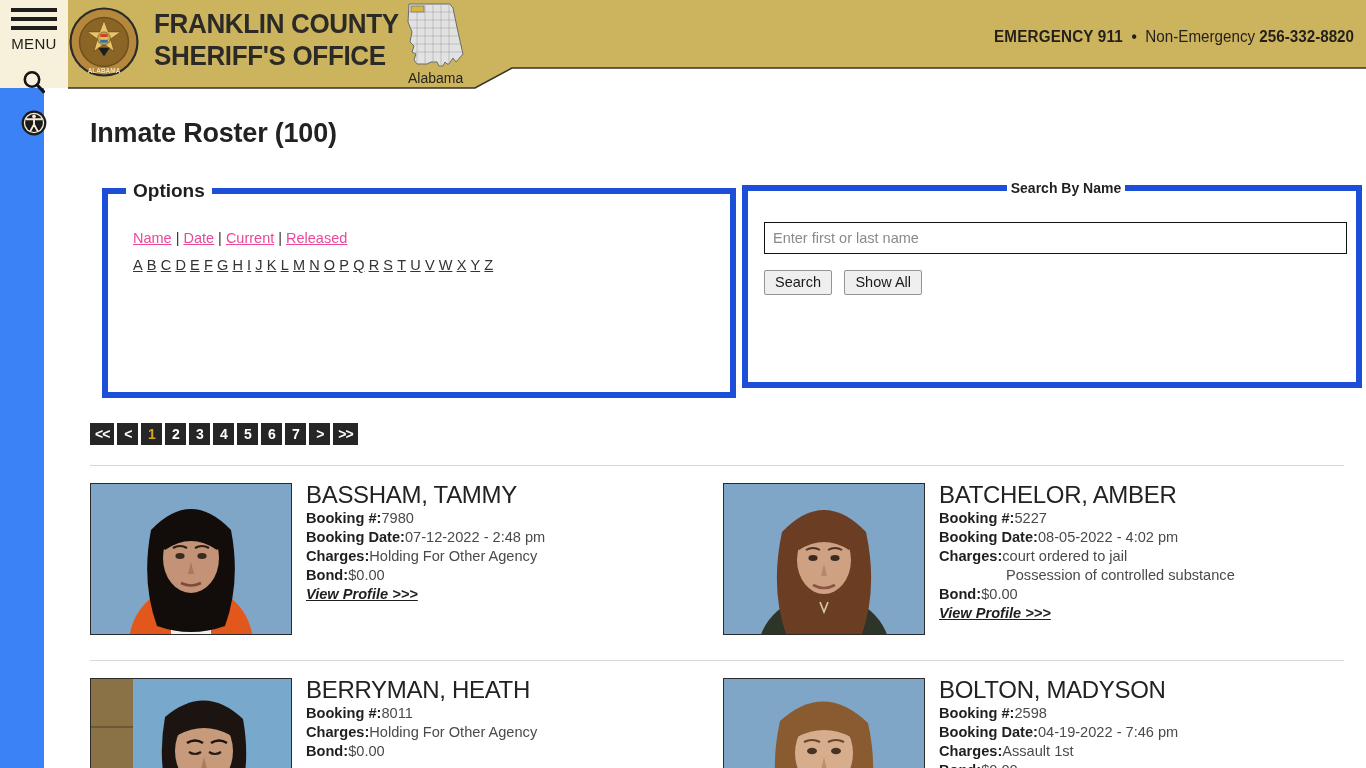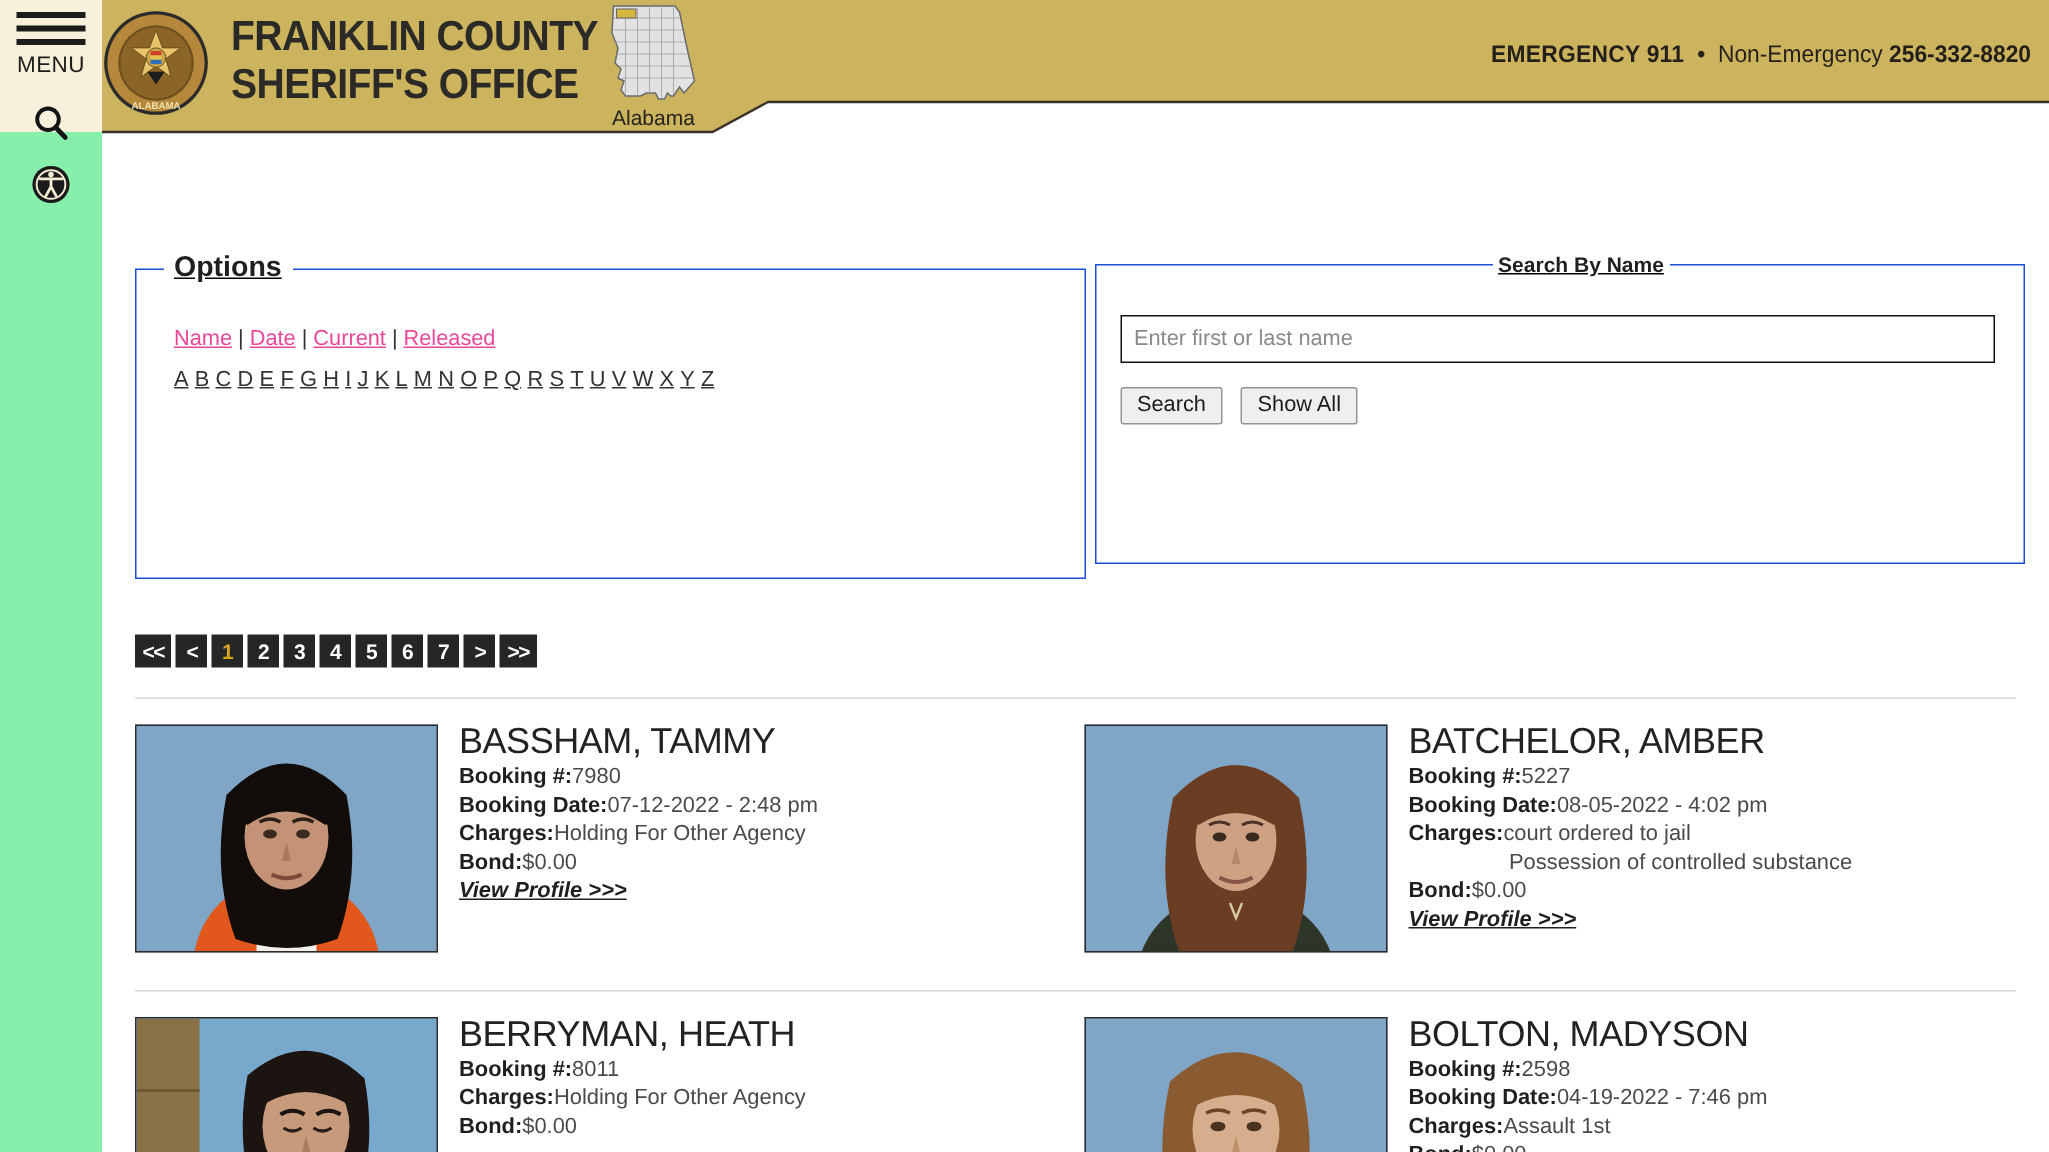--- a/index.html
+++ b/index.html
@@ -10,22 +10,22 @@
     overflow: hidden;
     background: #ffffff;
     font-family: "Liberation Sans", sans-serif;
   }
 
   #app { position: relative; width: 1366px; height: 768px; }
 
   
   .sidebar {
     position: absolute; left: 0; top: 0;
-    width: 68px; height: 768px;
-    background: #86efac;
+    width: 44px; height: 768px;
+    background: #3b82f6;
     z-index: 40;
   }
   .sidebar-menu-block {
     position: absolute; left: 0; top: 0;
     width: 68px; height: 88px;
     background: #f7f1dc;
     display: flex; flex-direction: column;
     align-items: center; justify-content: flex-start;
     padding-top: 8px;
   }
@@ -100,24 +100,23 @@
   }
   .page-title {
     position: absolute; left: 22px; top: 28px;
     font-size: 27px; font-weight: bold; color: #222;
     font-family: "Liberation Sans", sans-serif;
     letter-spacing: -.2px;
   }
 
   
   fieldset {
-    position: absolute; margin: 0;
-    border: 1px solid #1d4ed8;
+    position: absolute; margin: 12px;
+    border: 6px solid #1d4ed8;
     padding: 0;
-    text-decoration: underline;
   }
   legend {
     font-size: 19px; font-weight: bold; color: #1f1f1f;
     padding: 0 7px; margin-left: 18px;
     font-family: "Liberation Sans", sans-serif;
   }
   #options-fs { left: 22px; top: 78px; width: 634px; height: 218px; }
   #search-fs  { left: 662px; top: 78px; width: 620px; height: 208px; }
   #search-fs legend { font-size: 14px; margin-left: 14px; padding: 0 4px; text-align: center; }
 
@@ -278,20 +277,21 @@
       <div class="al-caption">Alabama</div>
 
       <div class="emergency">
         <span class="big">EMERGENCY 911</span><span class="sep">•</span><span class="ne-label">Non-Emergency</span> <span class="ne-num">256-332-8820</span>
       </div>
     </div>
   </div>
 
   <div class="main">
 
+    <div class="page-title">Inmate Roster (100)</div>
 
     <fieldset id="options-fs">
       <legend>Options</legend>
       <div class="opt-row">
         <a>Name</a><span class="pipe">|</span><a>Date</a><span class="pipe">|</span><a>Current</a><span class="pipe">|</span><a>Released</a>
       </div>
       <div class="alpha-row">
         <a>A</a><a>B</a><a>C</a><a>D</a><a>E</a><a>F</a><a>G</a><a>H</a><a>I</a><a>J</a><a>K</a><a>L</a><a>M</a><a>N</a><a>O</a><a>P</a><a>Q</a><a>R</a><a>S</a><a>T</a><a>U</a><a>V</a><a>W</a><a>X</a><a>Y</a><a>Z</a>
       </div>
     </fieldset>

